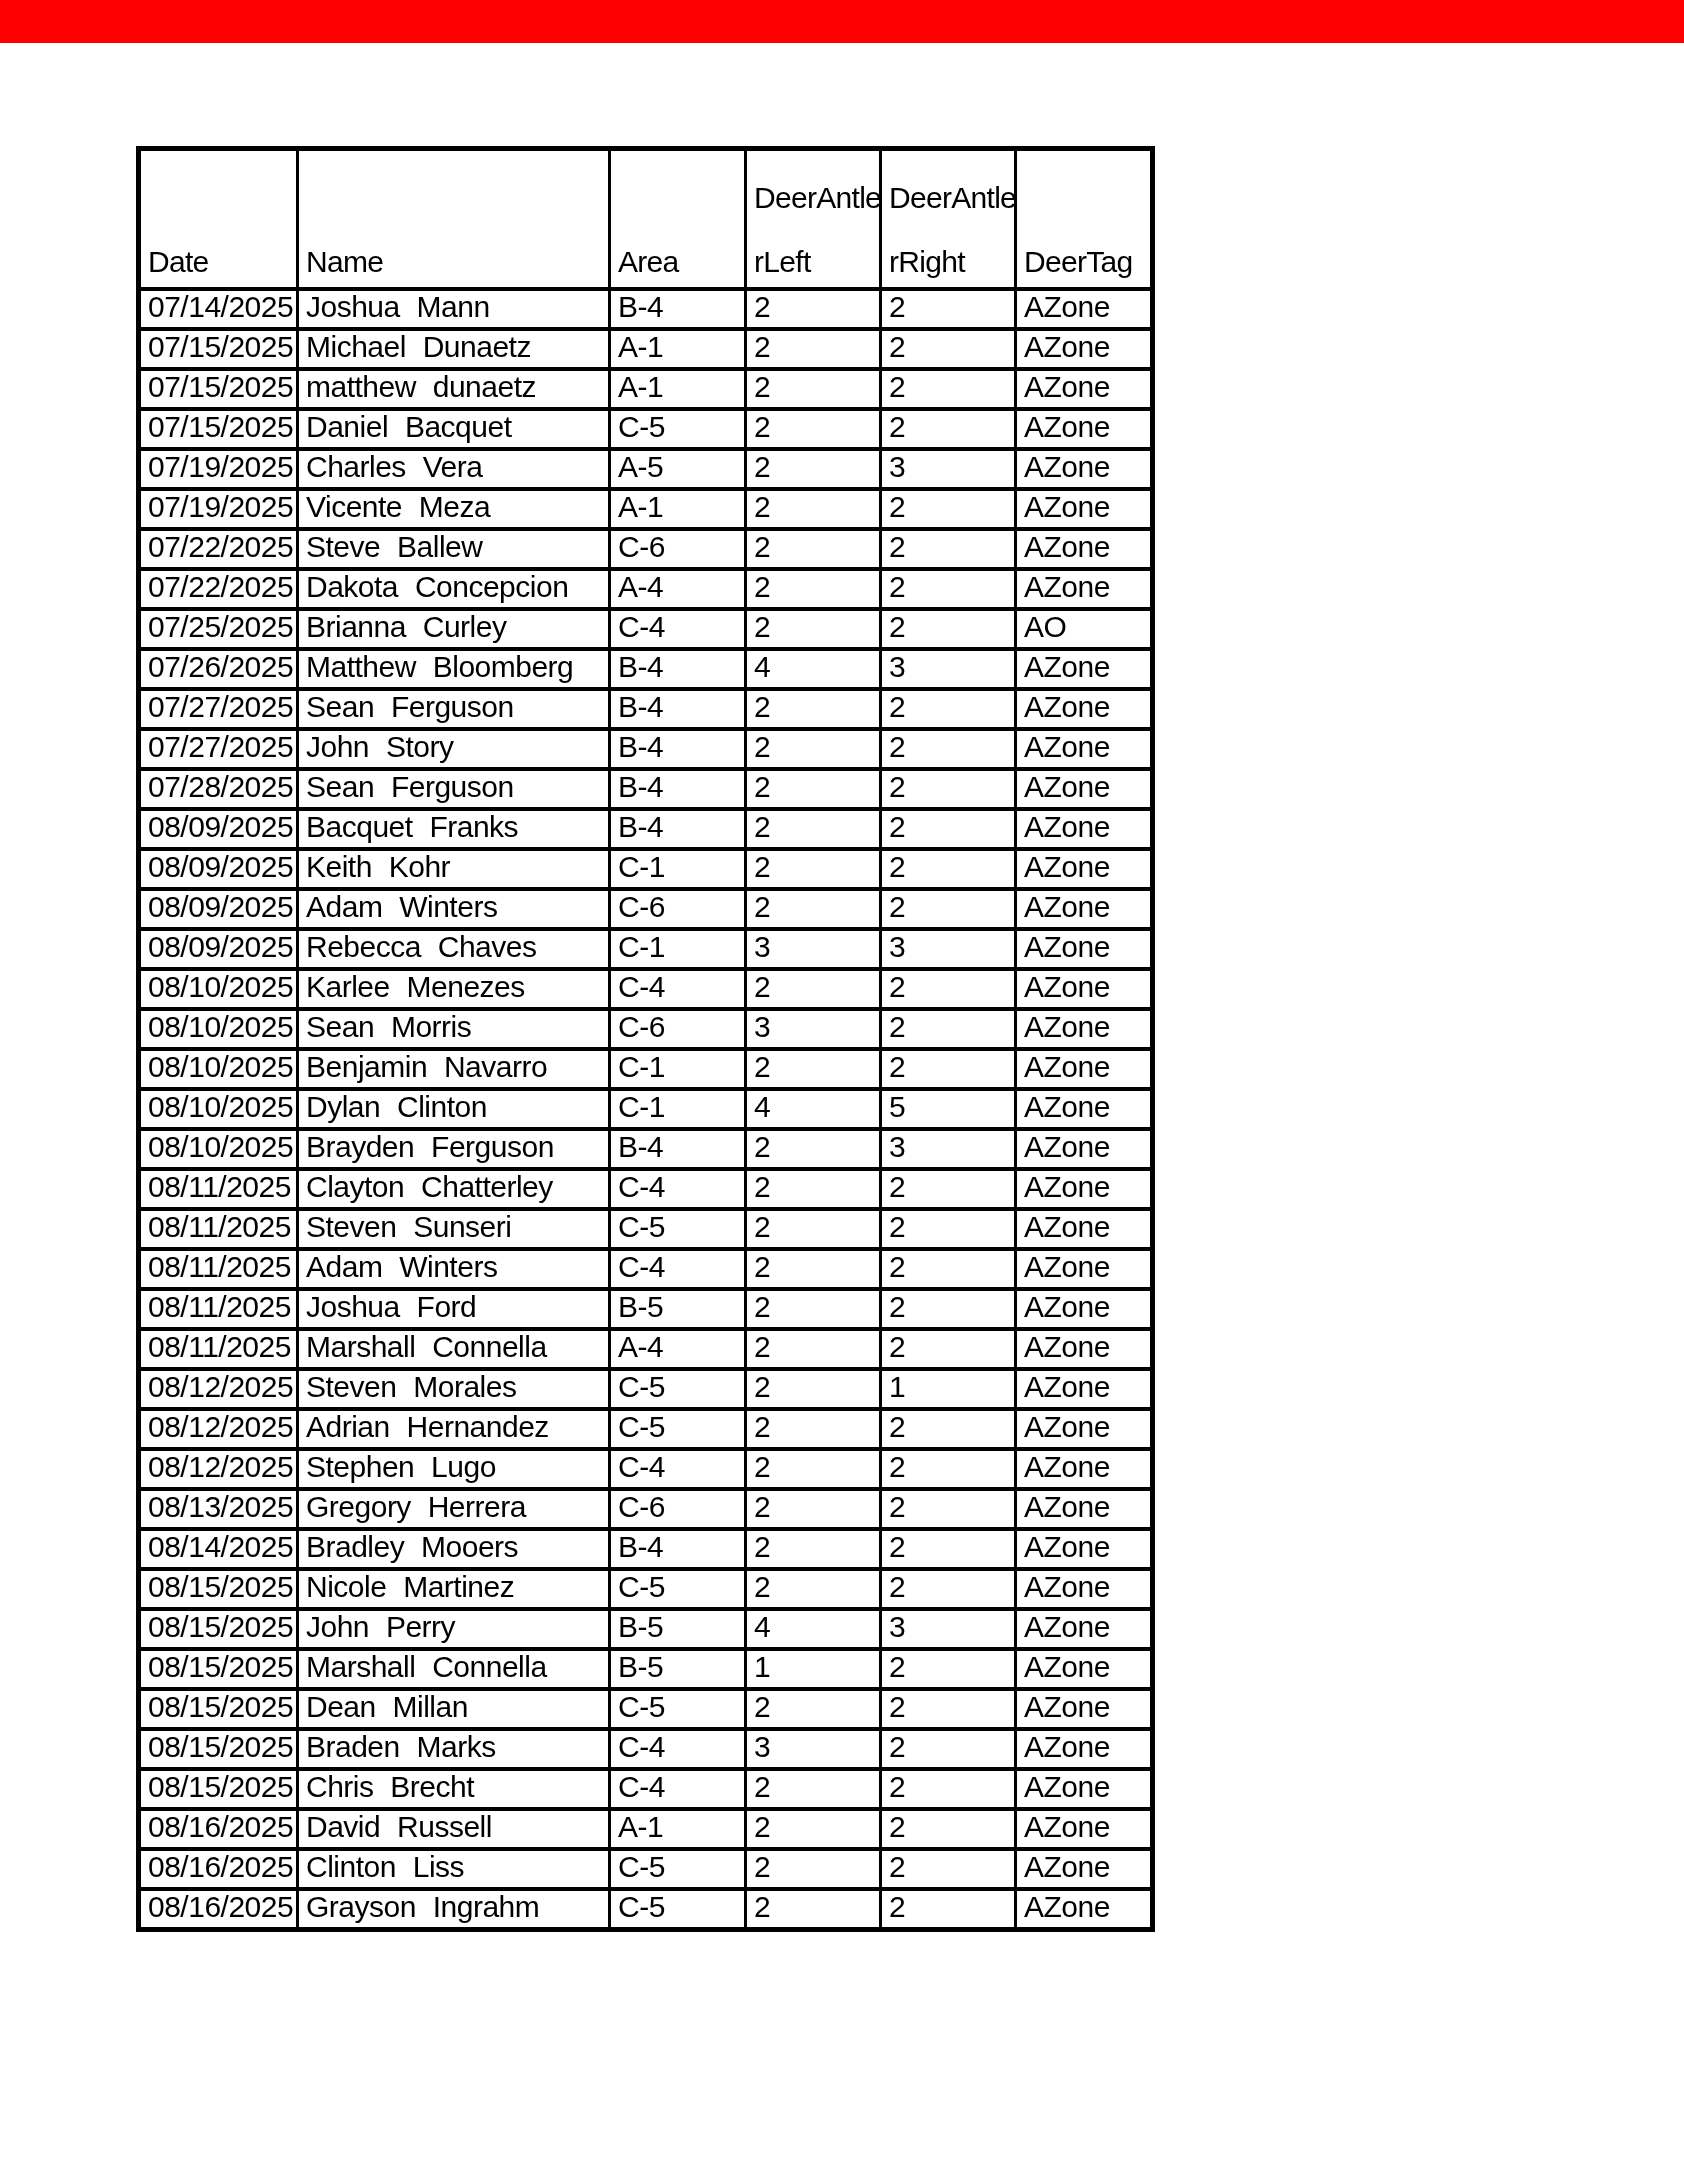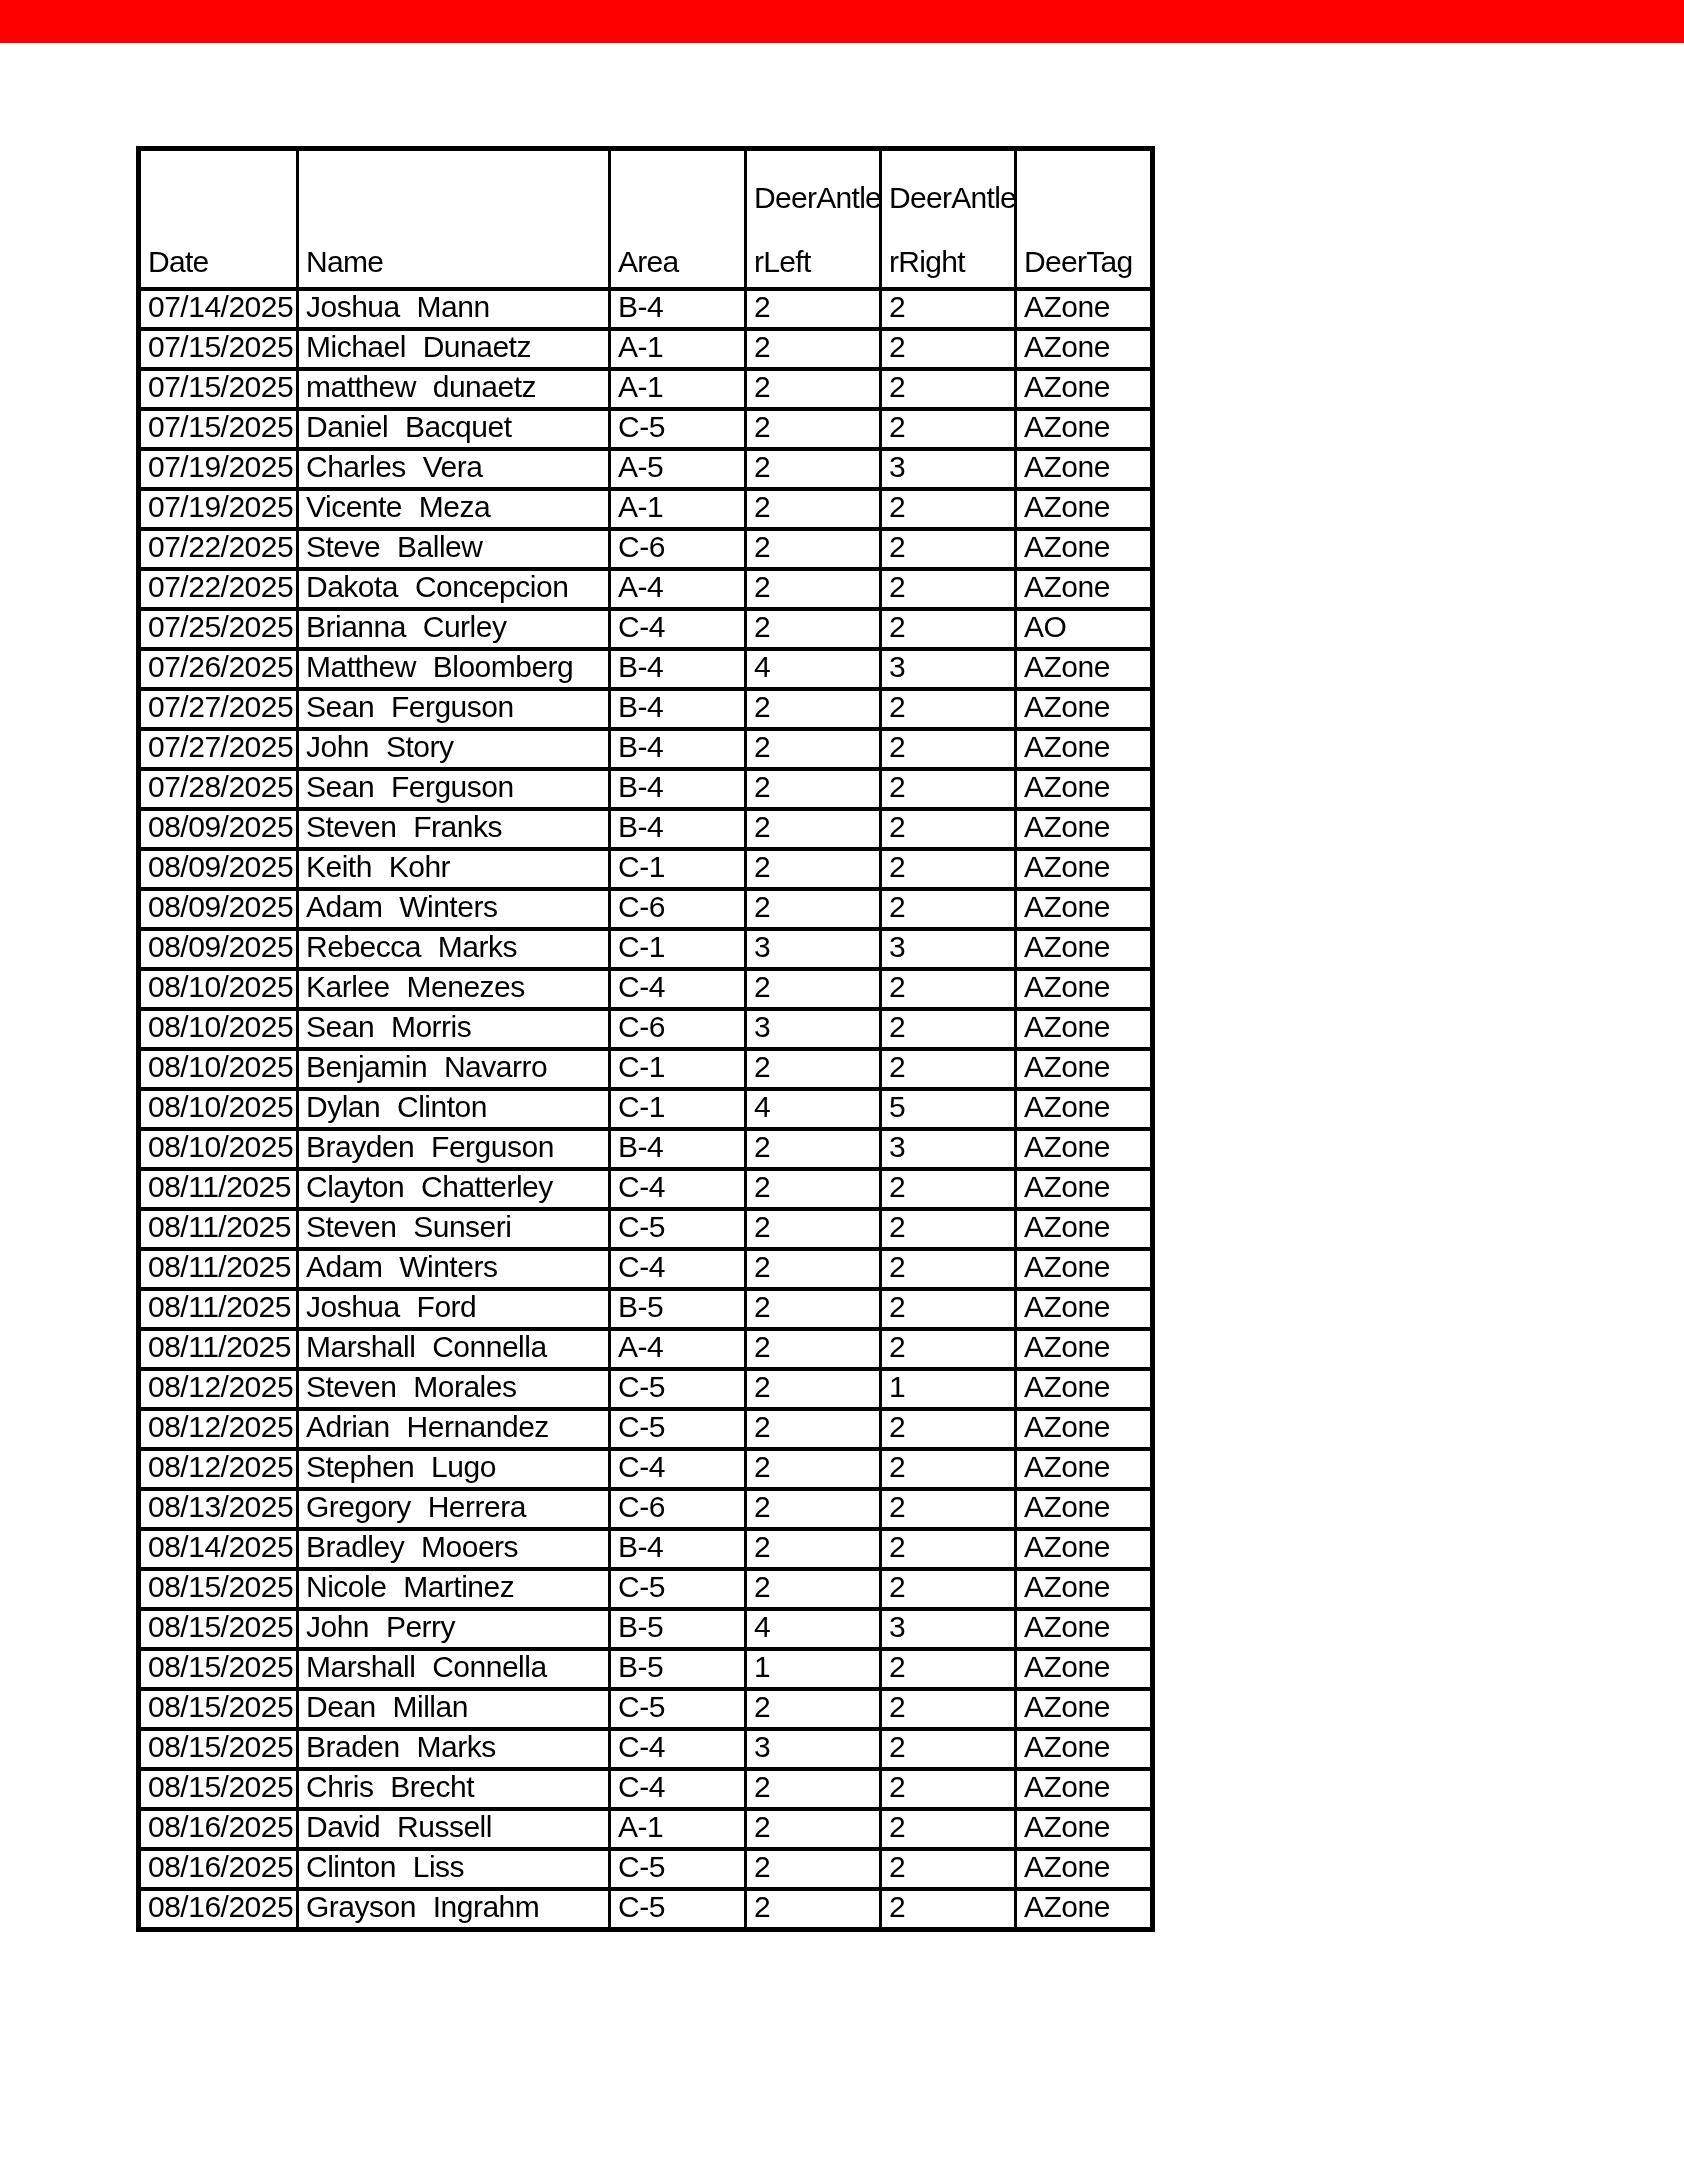--- a/index.html
+++ b/index.html
@@ -200,21 +200,21 @@
         <tr>
           <td class="c-date">07/28/2025</td>
           <td class="c-name">Sean Ferguson</td>
           <td class="c-area">B-4</td>
           <td class="c-antler_left">2</td>
           <td class="c-antler_right">2</td>
           <td class="c-tag">AZone</td>
         </tr>
         <tr>
           <td class="c-date">08/09/2025</td>
-          <td class="c-name">Steven Franks</td>
+          <td class="c-name">Bacquet Franks</td>
           <td class="c-area">B-4</td>
           <td class="c-antler_left">2</td>
           <td class="c-antler_right">2</td>
           <td class="c-tag">AZone</td>
         </tr>
         <tr>
           <td class="c-date">08/09/2025</td>
           <td class="c-name">Keith Kohr</td>
           <td class="c-area">C-1</td>
           <td class="c-antler_left">2</td>
@@ -224,21 +224,21 @@
         <tr>
           <td class="c-date">08/09/2025</td>
           <td class="c-name">Adam Winters</td>
           <td class="c-area">C-6</td>
           <td class="c-antler_left">2</td>
           <td class="c-antler_right">2</td>
           <td class="c-tag">AZone</td>
         </tr>
         <tr>
           <td class="c-date">08/09/2025</td>
-          <td class="c-name">Rebecca Marks</td>
+          <td class="c-name">Rebecca Chaves</td>
           <td class="c-area">C-1</td>
           <td class="c-antler_left">3</td>
           <td class="c-antler_right">3</td>
           <td class="c-tag">AZone</td>
         </tr>
         <tr>
           <td class="c-date">08/10/2025</td>
           <td class="c-name">Karlee Menezes</td>
           <td class="c-area">C-4</td>
           <td class="c-antler_left">2</td>

